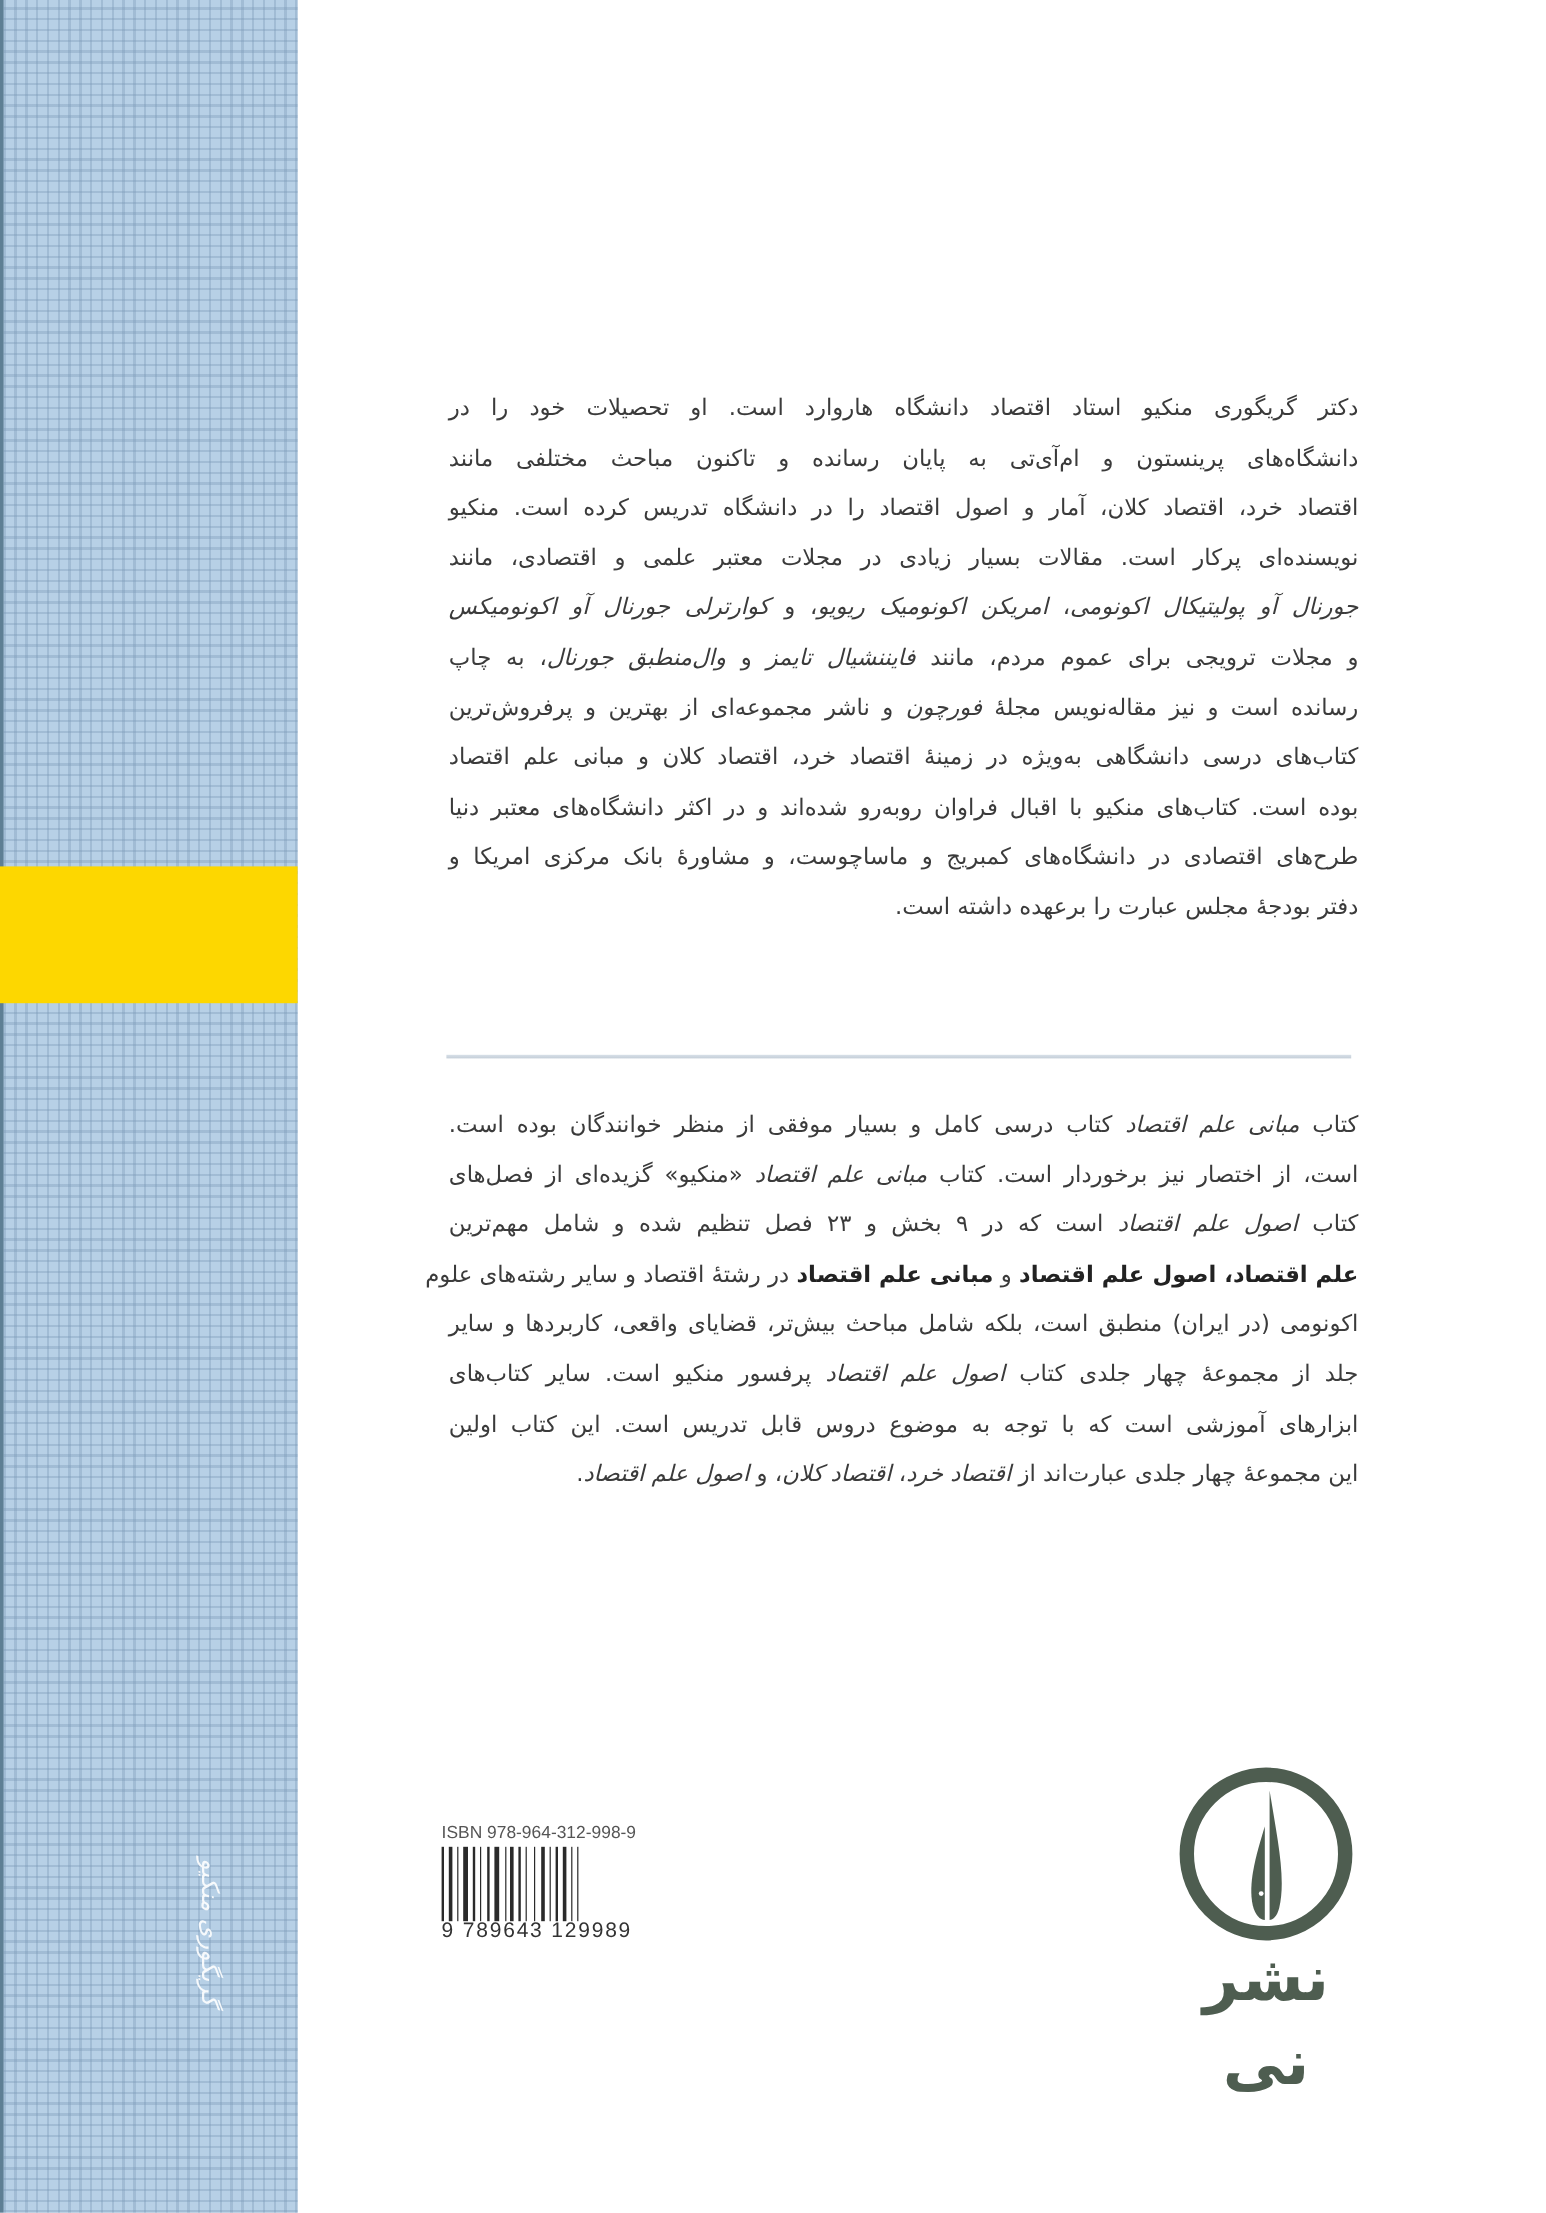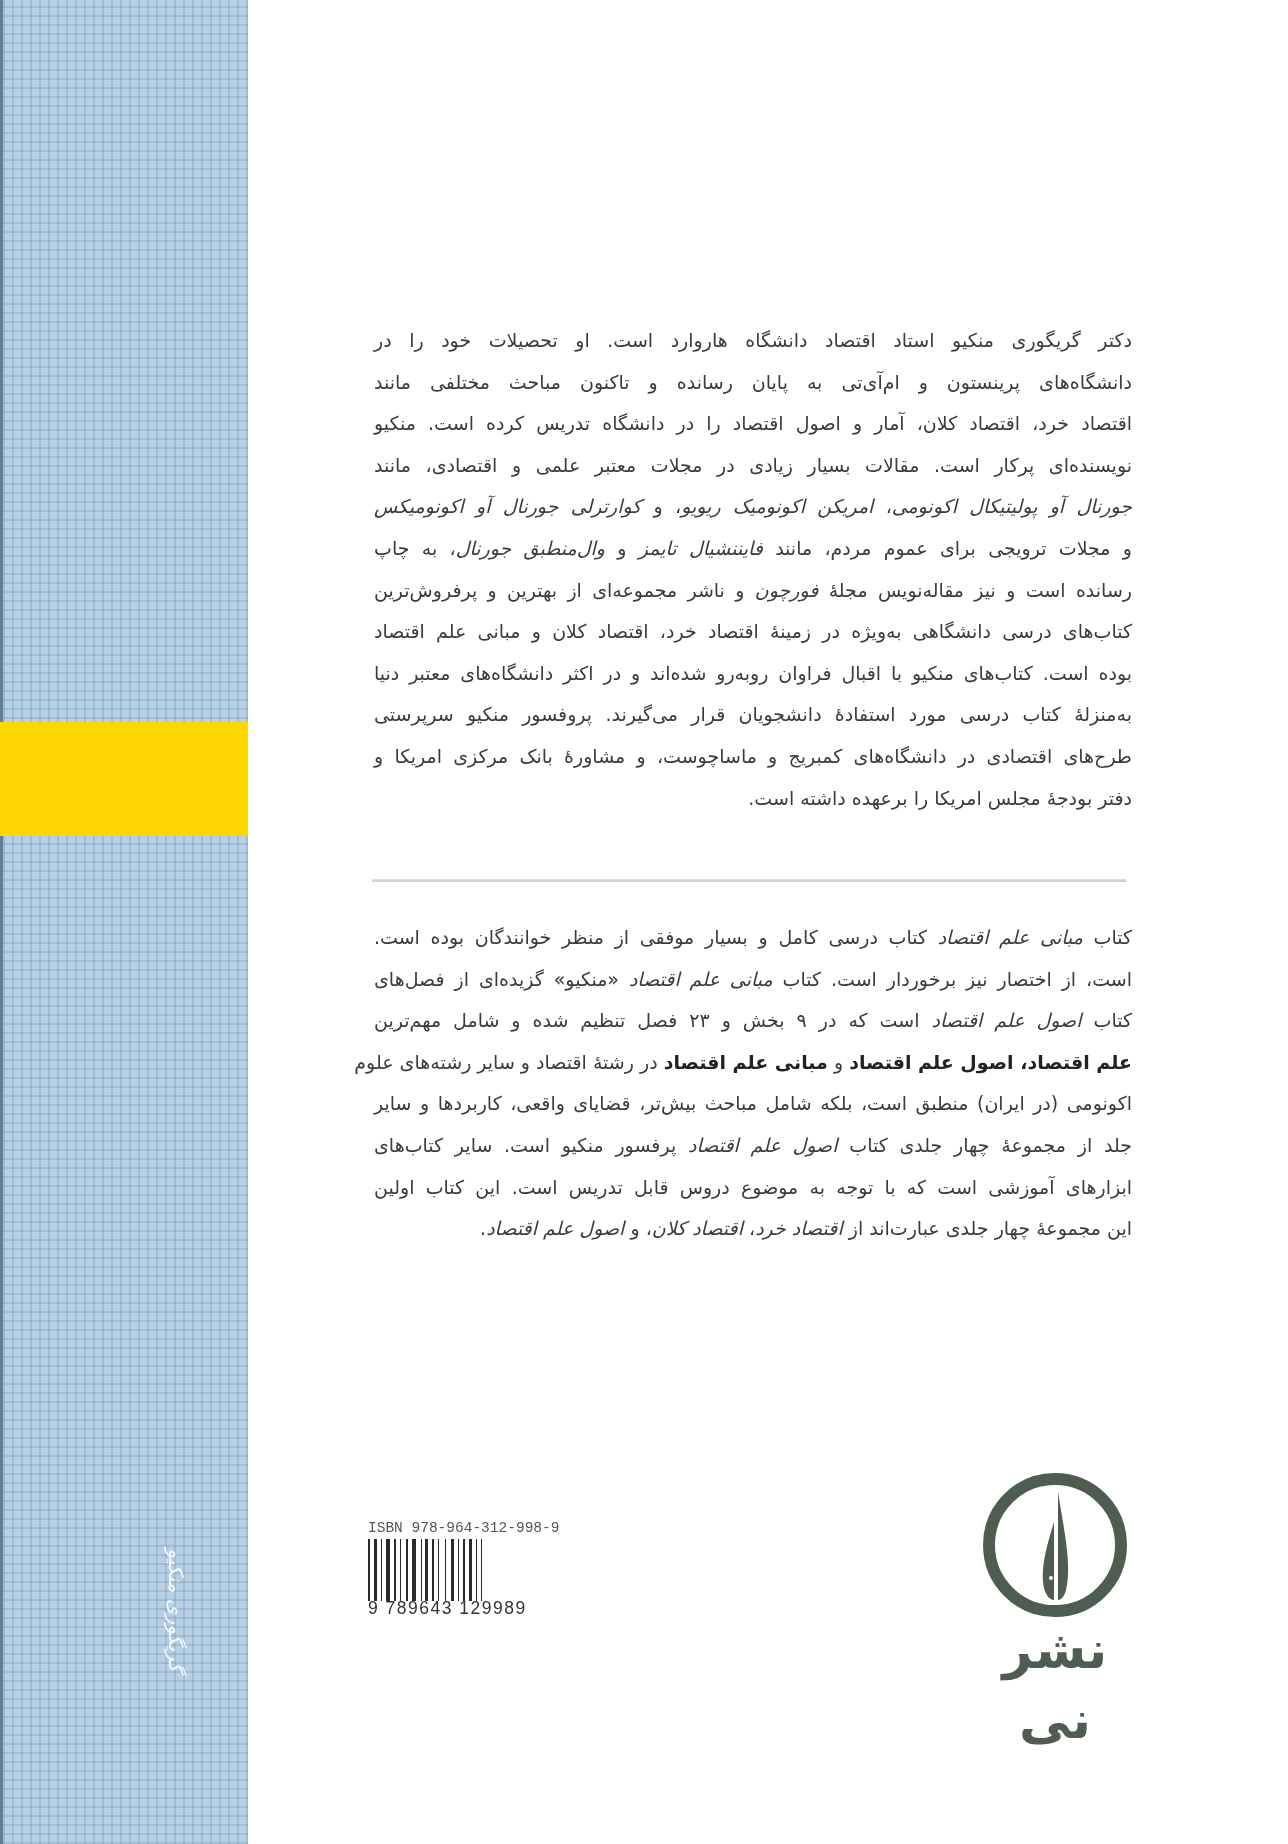--- a/index.html
+++ b/index.html
@@ -41,21 +41,21 @@
   .it { font-style:italic; }
   .bd { font-weight:bold; color:#222; }
   #para1 { top:320px; }
   #para2 { top:917px; }
   .divider {
     position:absolute; left:372px; top:879px; width:754px; height:3px;
     background:linear-gradient(#d8e0e8,#c4ced8);
   }
   .isbn-block { position:absolute; left:368px; top:1520px; width:200px; }
   .isbn-text {
-    font-family:Liberation Mono, monospace; font-size:14.5px; color:#555;
+    font-family:Liberation Sans, sans-serif; font-size:14.5px; color:#555;
     letter-spacing:0px; line-height:16px; white-space:nowrap;
   }
   .barcode {
     margin-top:3px; height:62px; width:196px;
     display:flex; align-items:stretch;
   }
   .barcode i { display:block; background:#2a2a2a; margin-right:2px; }
   .barcode-digits {
     font-family:Liberation Sans, sans-serif; font-size:17.5px; color:#333;
     letter-spacing:1.5px; line-height:18px; margin-top:-2px; white-space:nowrap;
@@ -81,23 +81,22 @@
 <div class="text-block" id="para1">
     <span class="line"><span>دکتر گریگوری منکیو استاد اقتصاد دانشگاه هاروارد است. او تحصیلات خود را در</span></span>
     <span class="line"><span>دانشگاه‌های پرینستون و ام‌آی‌تی به پایان رسانده و تاکنون مباحث مختلفی مانند</span></span>
     <span class="line"><span>اقتصاد خرد، اقتصاد کلان، آمار و اصول اقتصاد را در دانشگاه تدریس کرده است. منکیو</span></span>
     <span class="line"><span>نویسنده‌ای پرکار است. مقالات بسیار زیادی در مجلات معتبر علمی و اقتصادی، مانند</span></span>
     <span class="line"><span class="it">جورنال آو پولیتیکال اکونومی</span><span>، </span><span class="it">امریکن اکونومیک ریویو</span><span>، و </span><span class="it">کوارترلی جورنال آو اکونومیکس</span></span>
     <span class="line"><span>و مجلات ترویجی برای عموم مردم، مانند </span><span class="it">فایننشیال تایمز</span><span> و </span><span class="it">وال‌منطبق جورنال</span><span>، به چاپ</span></span>
     <span class="line"><span>رسانده است و نیز مقاله‌نویس مجلهٔ </span><span class="it">فورچون</span><span> و ناشر مجموعه‌ای از بهترین و پرفروش‌ترین</span></span>
     <span class="line"><span>کتاب‌های درسی دانشگاهی به‌ویژه در زمینهٔ اقتصاد خرد، اقتصاد کلان و مبانی علم اقتصاد</span></span>
     <span class="line"><span>بوده است. کتاب‌های منکیو با اقبال فراوان روبه‌رو شده‌اند و در اکثر دانشگاه‌های معتبر دنیا</span></span>
-    <span class="line"><span>به‌منزلهٔ کتاب درسی مورد استفادهٔ دانشجویان قرار می‌گیرند. پروفسور منکیو سرپرستی</span></span>
     <span class="line"><span>طرح‌های اقتصادی در دانشگاه‌های کمبریج و ماساچوست، و مشاورهٔ بانک مرکزی امریکا و</span></span>
-    <span class="line last"><span>دفتر بودجهٔ مجلس امریکا را برعهده داشته است.</span></span>
+    <span class="line last"><span>دفتر بودجهٔ مجلس عبارت را برعهده داشته است.</span></span>
   </div>
 
 <div class="divider"></div>
 
 <div class="text-block" id="para2">
     <span class="line"><span>کتاب </span><span class="it">مبانی علم اقتصاد</span><span> کتاب درسی کامل و بسیار موفقی از منظر خوانندگان بوده است.</span></span>
     <span class="line"><span>است، از اختصار نیز برخوردار است. کتاب </span><span class="it">مبانی علم اقتصاد</span><span> «منکیو» گزیده‌ای از فصل‌های</span></span>
     <span class="line"><span>کتاب </span><span class="it">اصول علم اقتصاد</span><span> است که در ۹ بخش و ۲۳ فصل تنظیم شده و شامل مهم‌ترین</span></span>
     <span class="line"><span class="bd">علم اقتصاد، اصول علم اقتصاد</span><span> و </span><span class="bd">مبانی علم اقتصاد</span><span> در رشتهٔ اقتصاد و سایر رشته‌های علوم</span></span>
     <span class="line"><span>اکونومی (در ایران) منطبق است، بلکه شامل مباحث بیش‌تر، قضایای واقعی، کاربردها و سایر</span></span>

